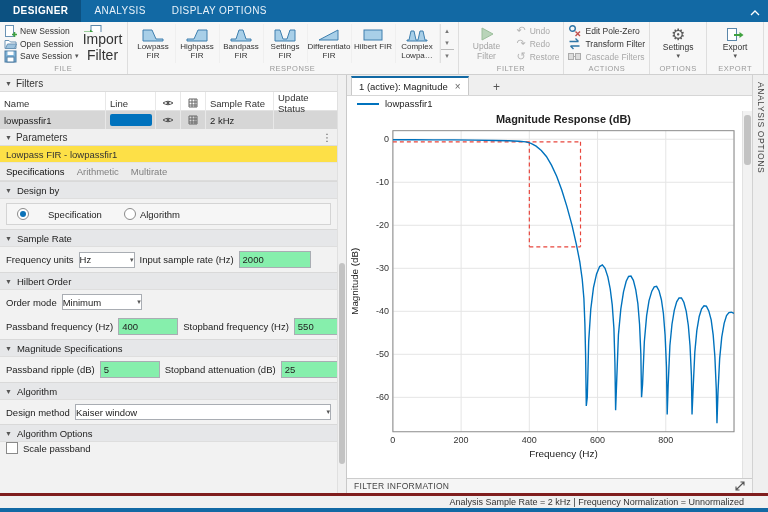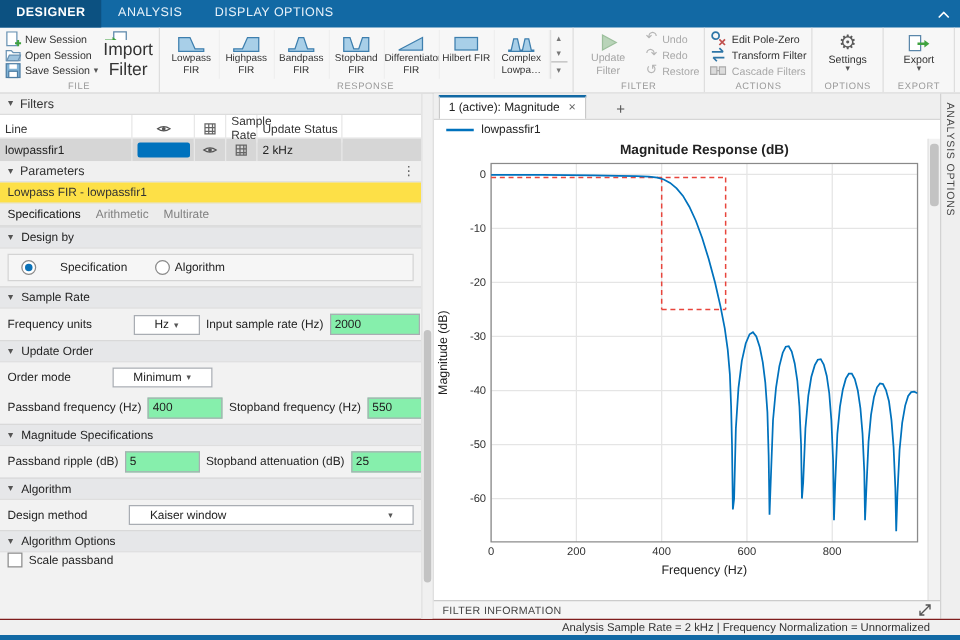--- a/index.html
+++ b/index.html
@@ -56,21 +56,21 @@
 
   .subtitle{height:16px;flex:none;display:flex;align-items:center;padding:0 6px;font-size:9.5px;color:#333;background:#fde047;border-bottom:1px solid #e4e4e4;}
   .ptabs{height:17px;flex:none;display:flex;align-items:center;gap:12px;padding:0 6px;background:#ececec;border-bottom:1px solid #dcdcdc;font-size:9.5px;}
   .ptabs .pt{color:#808080;}
   .ptabs .pt.active{color:#111;}
 
   .sec-hdr{height:16px;flex:none;background:#e6e7e9;border-top:1px solid #d9d9d9;border-bottom:1px solid #dedede;display:flex;align-items:center;gap:5px;padding:0 5px;font-size:9.5px;color:#222;}
   .sec-body{flex:none;background:#f2f2f2;padding:4px 6px;display:flex;align-items:center;gap:5px;font-size:9.5px;color:#222;flex-wrap:nowrap;}
   .sec-body label{white-space:nowrap;}
   .field{height:15px;border:1px solid #a9adb3;background:#86efac;font-size:9.5px;padding:0 3px;font-family:"Liberation Sans",sans-serif;color:#222;box-sizing:content-box;}
-  .dd{height:16px;border:1px solid #a9adb3;background:#fff;display:flex;align-items:center;justify-content:space-between;gap:4px;padding:0 16px;font-size:9.5px;box-sizing:border-box;margin-left:28px;}
+  .dd{height:16px;border:1px solid #a9adb3;background:#fff;display:flex;align-items:center;justify-content:space-between;gap:4px;padding:0 0;font-size:9.5px;box-sizing:border-box;}
   .grow{flex:1;min-width:0;}
   .radio{width:10px;height:10px;border:1px solid #8a8a8a;border-radius:50%;background:#fff;position:relative;flex:none;}
   .radio.sel::after{content:"";position:absolute;left:2px;top:2px;right:2px;bottom:2px;background:#0b72b8;border-radius:50%;}
   .checkbox{width:10px;height:10px;border:1px solid #8a8a8a;background:#fff;flex:none;}
   .group-box{border:1px solid #d4d4d4;background:#f6f6f6;padding:4px 10px;display:flex;align-items:center;gap:22px;flex:1;}
 
   
   .plot{flex:1;display:flex;flex-direction:column;min-width:0;background:#fff;}
   .ptabbar{height:20px;flex:none;background:#efefef;border-bottom:1px solid #d6d6d6;display:flex;align-items:flex-end;padding-left:4px;gap:20px;}
   .ftab{background:#fff;border:1px solid #c9c9c9;border-bottom:none;border-top:2px solid #1269a4;height:17px;display:flex;align-items:center;gap:7px;padding:0 7px;font-size:9.5px;color:#222;}
@@ -82,21 +82,21 @@
   #chart-svg{flex:1;min-width:0;}
   svg text{font-family:"Liberation Sans",sans-serif;}
   .plot-vscroll{width:9px;background:#f2f2f2;border-left:1px solid #e2e2e2;position:relative;flex:none;}
   .finfo{height:14px;flex:none;border-top:1px solid #cccccc;background:#f5f5f5;display:flex;align-items:center;gap:6px;padding:0 7px;font-size:8.5px;color:#444;letter-spacing:.3px;}
   .finfo .spacer{flex:1;}
 
   .astrip{width:16px;flex:none;background:#efefef;border-left:1px solid #d2d2d2;display:flex;justify-content:center;padding-top:7px;box-sizing:border-box;}
   .astrip span{writing-mode:vertical-rl;font-size:8.5px;color:#444;letter-spacing:.6px;white-space:nowrap;}
 
   
-  .status{height:12px;flex:none;background:#f0f0f0;border-top:1px solid #7f1d1d;display:flex;align-items:center;justify-content:flex-end;padding-right:24px;font-size:9px;color:#333;}
+  .status{height:12px;flex:none;background:#f0f0f0;border-top:3px solid #7f1d1d;display:flex;align-items:center;justify-content:flex-end;padding-right:24px;font-size:9px;color:#333;}
   .bottom-edge{height:4px;flex:none;background:#1269a4;}
 </style>
 </head>
 <body>
 
 <div class="app">
 
   <div class="tabbar">
     <div class="tab active">DESIGNER</div>
     <div class="tab">ANALYSIS</div>
@@ -164,21 +164,21 @@
         <div class="gal-item">
           <svg width="22" height="16">
               <path d="M1 15 V13 H6 L9 4 H13 L16 13 H21 V15 Z" fill="#a8cfe8" stroke="#3e7fae"></path>
             </svg>
           <div class="gal-label">Bandpass FIR</div>
         </div>
         <div class="gal-item">
           <svg width="22" height="16">
               <path d="M1 4 H6 L9 13 H13 L16 4 H21 V15 H1 Z" fill="#a8cfe8" stroke="#3e7fae"></path>
             </svg>
-          <div class="gal-label">Stopband FIR</div>
+          <div class="gal-label">Settings FIR</div>
         </div>
         <div class="gal-item">
           <svg width="22" height="16">
               <path d="M1 14 L20 4 V14 Z" fill="#a8cfe8" stroke="#3e7fae"></path>
             </svg>
           <div class="gal-label">Differentiator FIR</div>
         </div>
         <div class="gal-item">
           <svg width="22" height="16">
               <rect x="2" y="4" width="18" height="10" fill="#a8cfe8" stroke="#3e7fae"></rect>
@@ -280,20 +280,21 @@
 
     <div class="left">
       <div class="left-content">
 
         <div class="panel-hdr">
           <span class="tri">▼</span>
           <span>Filters</span>
         </div>
         <div class="tbl">
           <div class="tbl-hdr">
+            <div>Name</div>
             <div>Line</div>
             <div class="ic">
               <svg width="12" height="8">
                   <path d="M1 4 Q6 0.5 11 4 Q6 7.5 1 4 Z" fill="none" stroke="#555"></path>
                   <circle cx="6" cy="4" r="1.5" fill="#555"></circle>
                 </svg>
             </div>
             <div class="ic">
               <svg width="10" height="10">
                   <path d="M1 1 h8 v8 h-8 z M1 4 h8 M1 7 h8 M4 1 v8 M7 1 v8" fill="none" stroke="#666"></path>
@@ -362,21 +363,21 @@
           <div class="dd" style="width:56px;">
             <span>Hz</span>
             <span class="ddarr">▾</span>
           </div>
           <label>Input sample rate (Hz)</label>
           <input class="field" style="width: 64px;" value="2000">
         </div>
 
         <div class="sec-hdr">
           <span class="tri">▼</span>
-          <span>Update Order</span>
+          <span>Hilbert Order</span>
         </div>
         <div class="sec-body">
           <label>Order mode</label>
           <div class="dd" style="width:80px;">
             <span>Minimum</span>
             <span class="ddarr">▾</span>
           </div>
         </div>
 
         <div class="sec-body">

